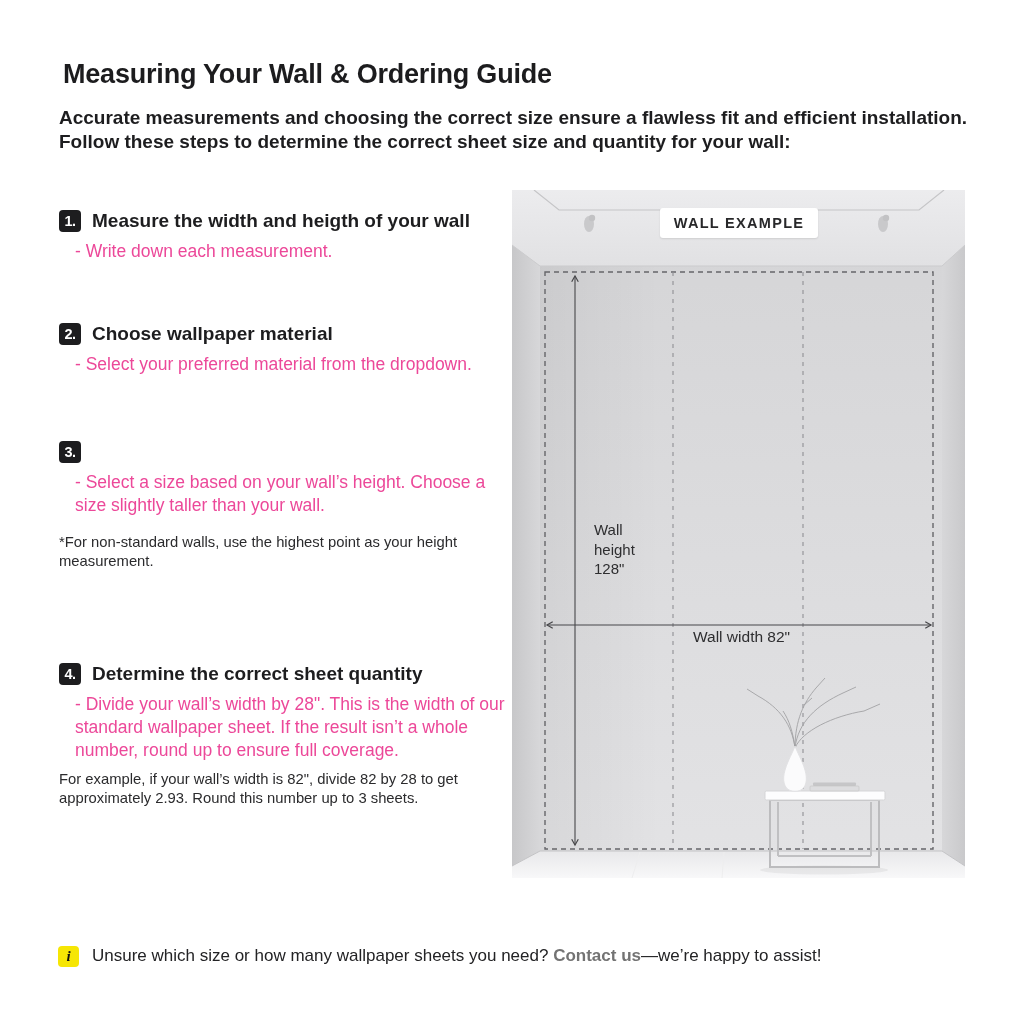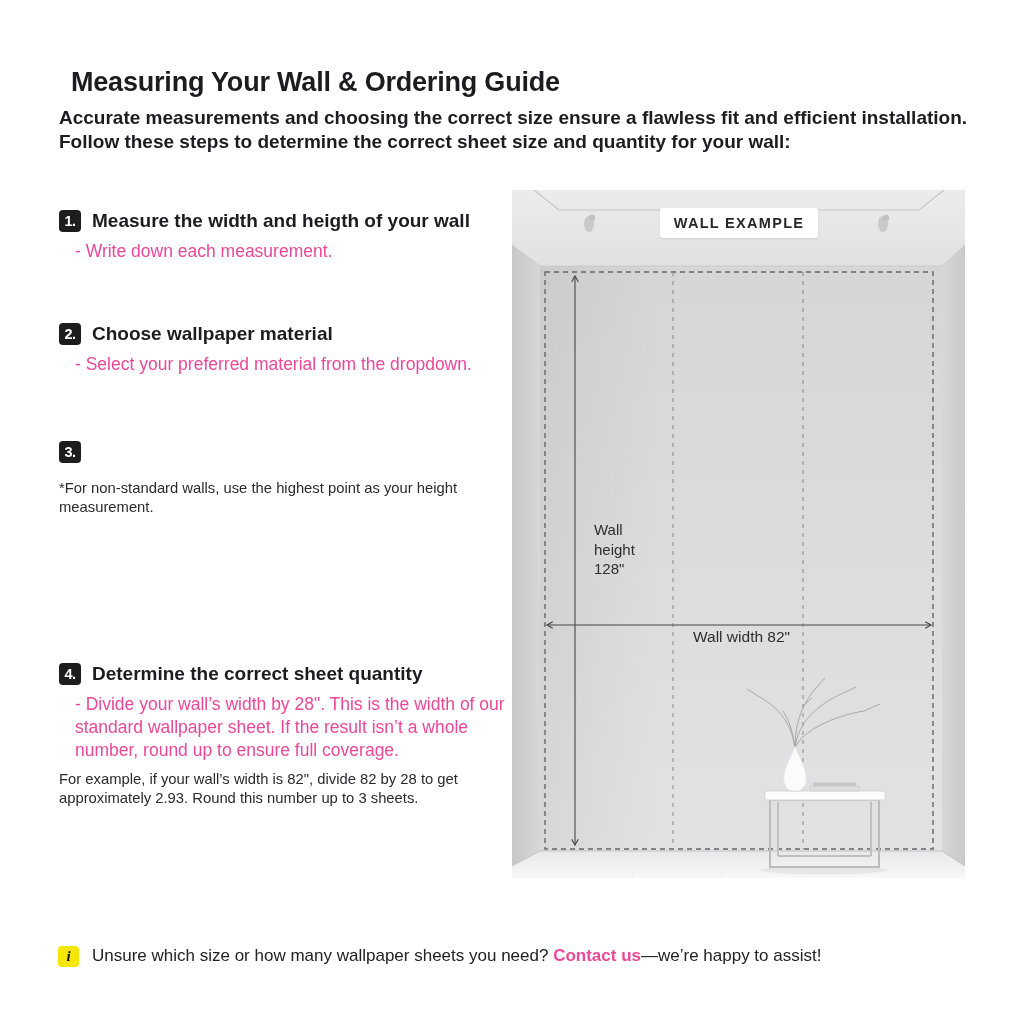--- a/index.html
+++ b/index.html
@@ -6,21 +6,21 @@
   html, body { margin: 0; padding: 0; }
   body {
     width: 1024px; height: 1024px;
     position: relative;
     background: #ffffff;
     font-family: "Liberation Sans", sans-serif;
     color: #222;
     overflow: hidden;
   }
   h1.page-title {
-    position: absolute; left: 59px; top: 54px; margin: 12px;
+    position: absolute; left: 59px; top: 54px; margin: 4px;
     font-size: 27px; line-height: 33px; font-weight: 700;
     color: #1c1c1e; letter-spacing: -0.2px; white-space: pre;
   }
   .intro {
     position: absolute; left: 59px; top: 106px; margin: 0;
     font-size: 19px; line-height: 23.5px; font-weight: 700;
     color: #1d1d1f; white-space: pre;
   }
   .step { position: absolute; left: 59px; }
   #step1 { top: 210px; }
@@ -78,21 +78,21 @@
     display: flex; align-items: flex-start; gap: 13px;
   }
   .info-icon {
     width: 21px; height: 21px; border-radius: 4px; flex: none;
     background: #f6e604; color: #111;
     font-family: "Liberation Serif", serif; font-style: italic; font-weight: 700;
     font-size: 15px; display: flex; align-items: center; justify-content: center;
     margin-top: 2px;
   }
   .footer-text { margin: 0; font-size: 17px; line-height: 24px; color: #232325; }
-  .footer-text b { font-weight: 700; color: #ec4899; cursor: pointer; }
+  .footer-text b { font-weight: 700; color: #737373; cursor: pointer; }
 </style>
 </head>
 <body>
 
 <main>
 
   <h1 class="page-title">Measuring Your Wall &amp; Ordering Guide</h1>
 
   <p class="intro">Accurate measurements and choosing the correct size ensure a flawless fit and efficient installation.
 Follow these steps to determine the correct sheet size and quantity for your wall:</p>
@@ -110,20 +110,22 @@
       <span class="step-badge" style="background: rgb(29, 29, 31);">2.</span>
       <span class="step-title">Choose wallpaper material</span>
     </div>
     <p class="step-body">- Select your preferred material from the dropdown.</p>
   </section>
 
   <section class="step" id="step3">
     <div class="step-head">
       <span class="step-badge" style="background: rgb(29, 29, 31);">3.</span>
     </div>
+    <p class="step-body">- Select a size based on your wall’s height. Choose a
+size slightly taller than your wall.</p>
     <p class="step-note">*For non-standard walls, use the highest point as your height
 measurement.</p>
   </section>
 
   <section class="step" id="step4">
     <div class="step-head">
       <span class="step-badge" style="background: rgb(29, 29, 31);">4.</span>
       <span class="step-title">Determine the correct sheet quantity</span>
     </div>
     <p class="step-body">- Divide your wall’s width by 28". This is the width of our

